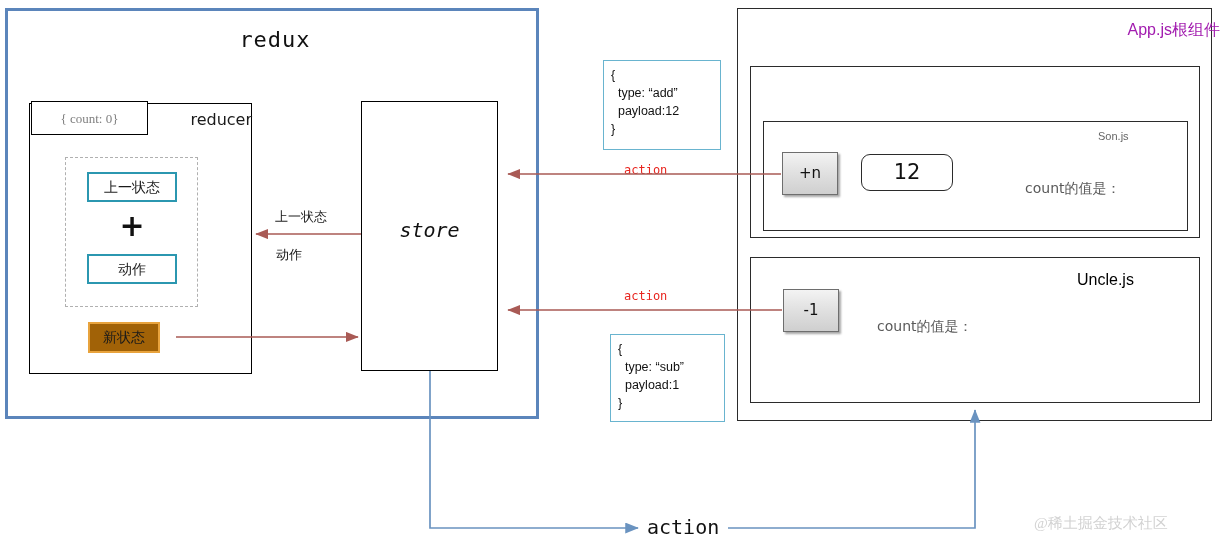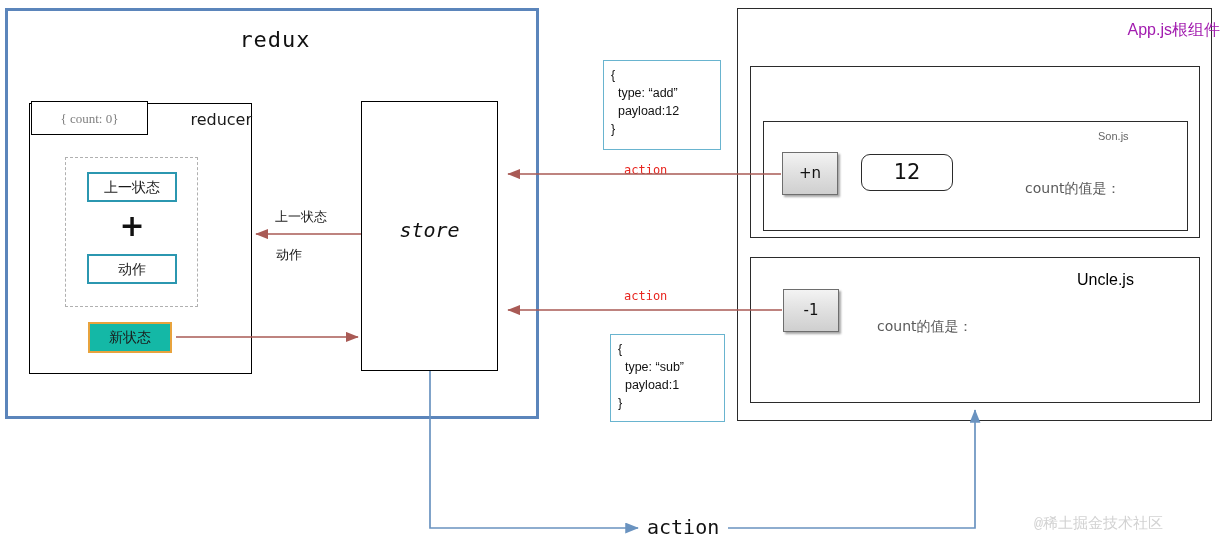--- a/index.html
+++ b/index.html
@@ -69,23 +69,23 @@
   }
   #prev-state-box { left: 87px; top: 172px; width: 90px; height: 30px; line-height: 26px; }
   #action-box     { left: 87px; top: 254px; width: 90px; height: 30px; line-height: 26px; }
   #plus-sign {
     left: 87px; top: 206px; width: 90px; height: 40px;
     text-align: center; font-size: 30px; font-weight: bold; color: #111;
     line-height: 40px;
     font-family: "DejaVu Sans", sans-serif;
   }
   #new-state-box {
-    left: 88px; top: 322px; width: 84px; height: 31px;
+    left: 88px; top: 322px; width: 72px; height: 31px;
     border: 2.5px solid #e8a33d;
-    background: #14b8a6;
+    background: #a16207;
     color: #1a1a1a;
     font-family: "DejaVu Sans", "Liberation Sans", sans-serif;
     font-size: 14px;
     text-align: center;
     line-height: 27px;
     z-index: 3;
   }
 
   
   #store-box {
@@ -202,21 +202,21 @@
   #action-word-2 { left: 596px; top: 289px; width: 90px; height: 24px; }
 
   #state-word {
     left: 647px; top: 515px; width: 90px; height: 28px;
     font-family: "DejaVu Sans Mono", monospace;
     font-size: 20px; color: #111;
   }
 
   #watermark {
     left: 1034px; top: 514px; width: 180px; height: 26px;
-    font-family: Liberation Mono, monospace;
+    font-family: Liberation Serif, serif;
     font-size: 15px; color: #d2d2d2;
     text-align: left;
   }
 
   svg.overlay {
     position: absolute; left: 0; top: 0;
     width: 1222px; height: 554px;
     pointer-events: none;
     z-index: 2;
   }

